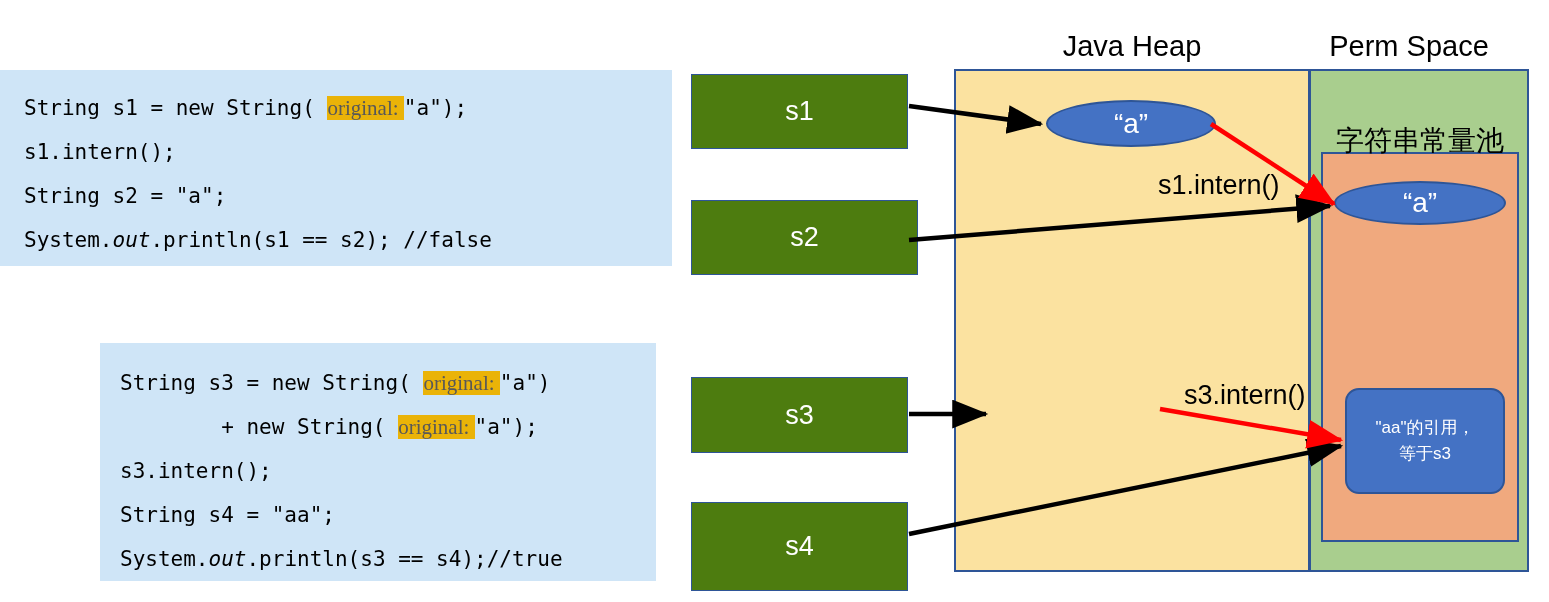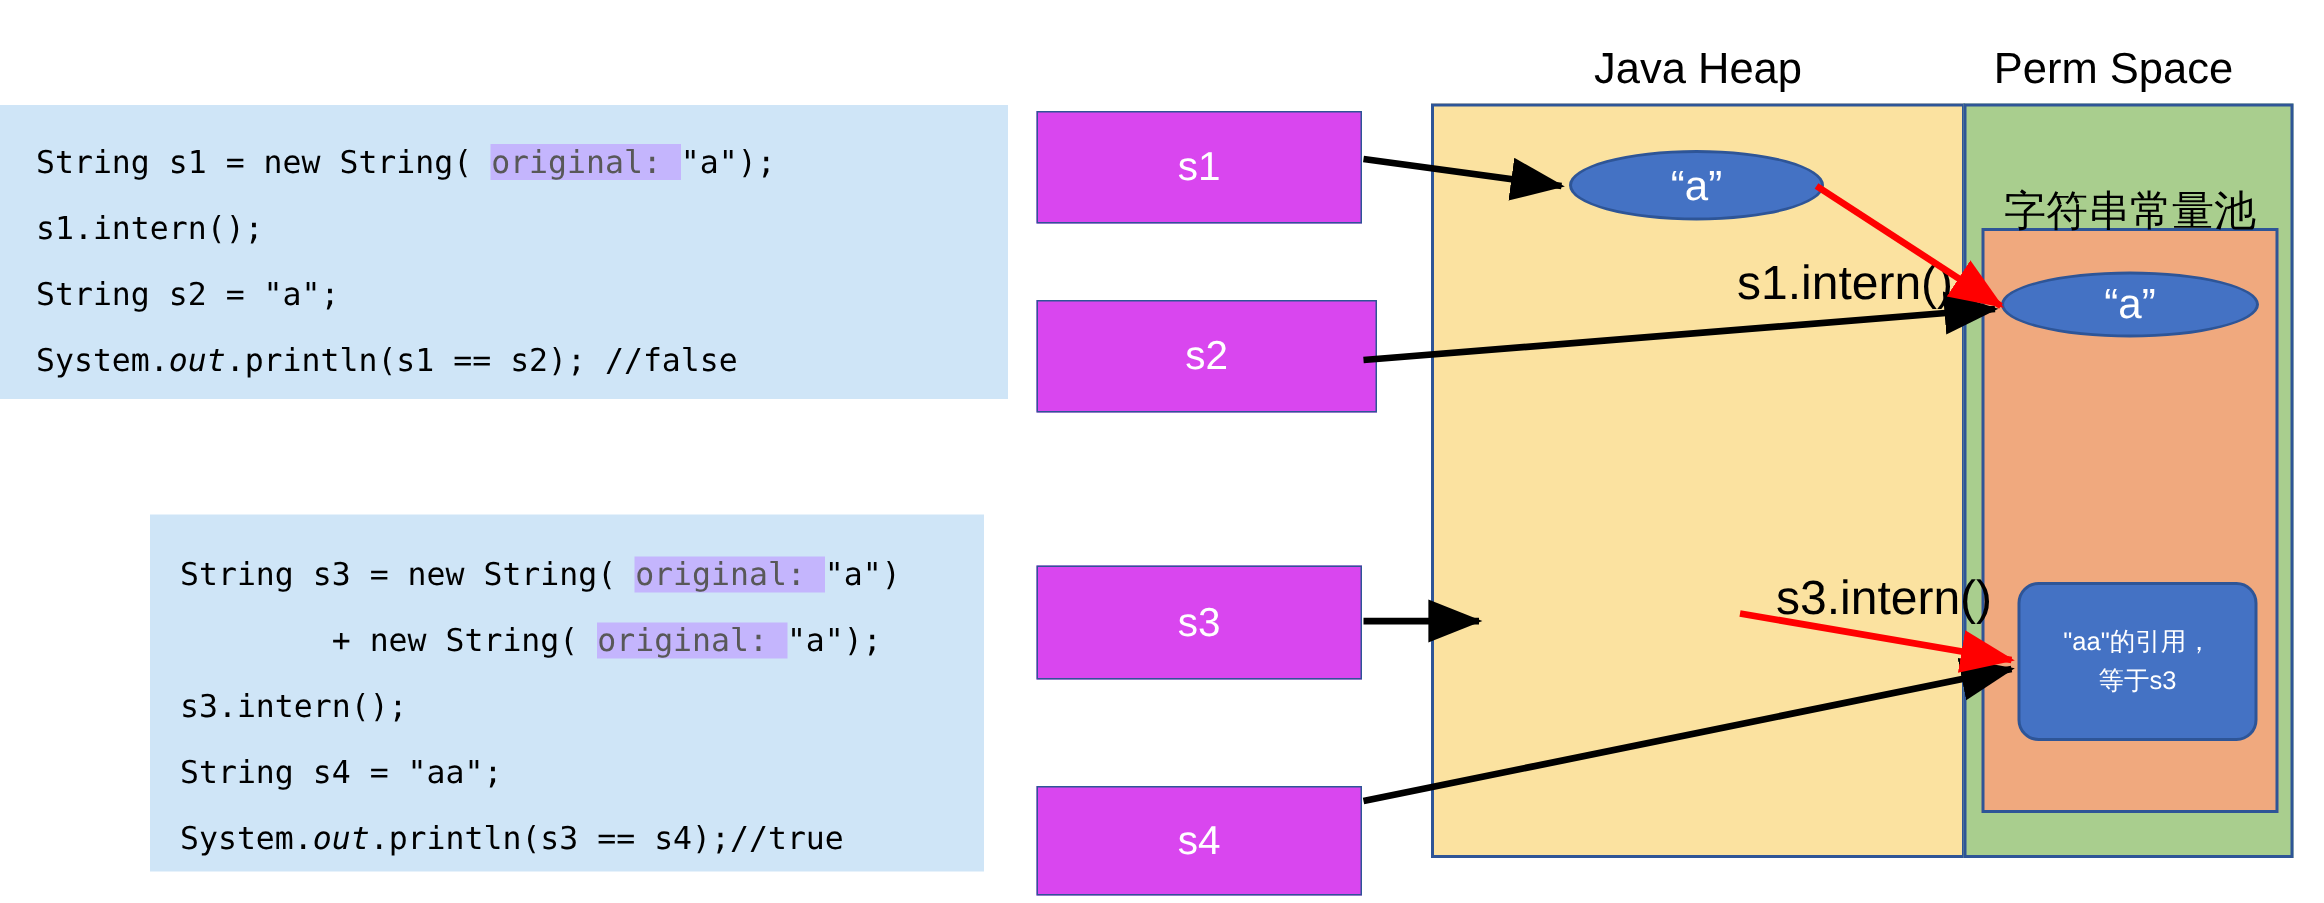--- a/index.html
+++ b/index.html
@@ -27,23 +27,24 @@
     color: #000000;
     white-space: pre;
     box-sizing: border-box;
   }
   .code-line {
     white-space: pre;
     line-height: 44px;
     height: 44px;
   }
   .kw-hl {
-    background: #c4b5fd;
+    background: #eab308;
     color: #585858;
     font-style: normal;
+    font-family: Liberation Serif, serif;
   }
   .it { font-style: italic; }
 
   #code-block-1 {
     left: 0px;  top: 70px;
     width: 672px; height: 196px;
     padding: 16px 0 0 24px;
   }
   #code-block-2 {
     left: 100px; top: 343px;
@@ -90,32 +91,32 @@
     text-align: center;
     font-size: 28px;
     color: #000000;
     white-space: nowrap;
   }
 
   
   .ref-box {
     position: absolute;
     box-sizing: border-box;
-    background: #d946ef;
+    background: #4d7c0f;
     border: 1px solid #2e5597;
     color: #ffffff;
     font-size: 27px;
     display: flex;
     align-items: center;
     justify-content: center;
   }
   #ref-s1 { left: 691px; top: 74px;  width: 217px; height: 75px; }
   #ref-s2 { left: 691px; top: 200px; width: 227px; height: 75px; }
   #ref-s3 { left: 691px; top: 377px; width: 217px; height: 76px; }
-  #ref-s4 { left: 691px; top: 524px; width: 217px; height: 73px; }
+  #ref-s4 { left: 691px; top: 502px; width: 217px; height: 89px; }
 
   
   .obj-ellipse {
     position: absolute;
     background: #4472c4;
     border: 2px solid #2e5597;
     border-radius: 50%;
     color: #ffffff;
     display: flex;
     align-items: center;
@@ -142,21 +143,21 @@
     display: flex;
     flex-direction: column;
     align-items: center;
     justify-content: center;
     box-sizing: border-box;
   }
 
   
   .arrow-label {
     position: absolute;
-    font-size: 32px;
+    font-size: 27px;
     color: #000000;
     white-space: nowrap;
   }
   #label-s1-intern { left: 1158px; top: 170px; }
   #label-s3-intern { left: 1184px; top: 380px; }
 
   
   #arrow-layer {
     position: absolute;
     left: 0; top: 0;

